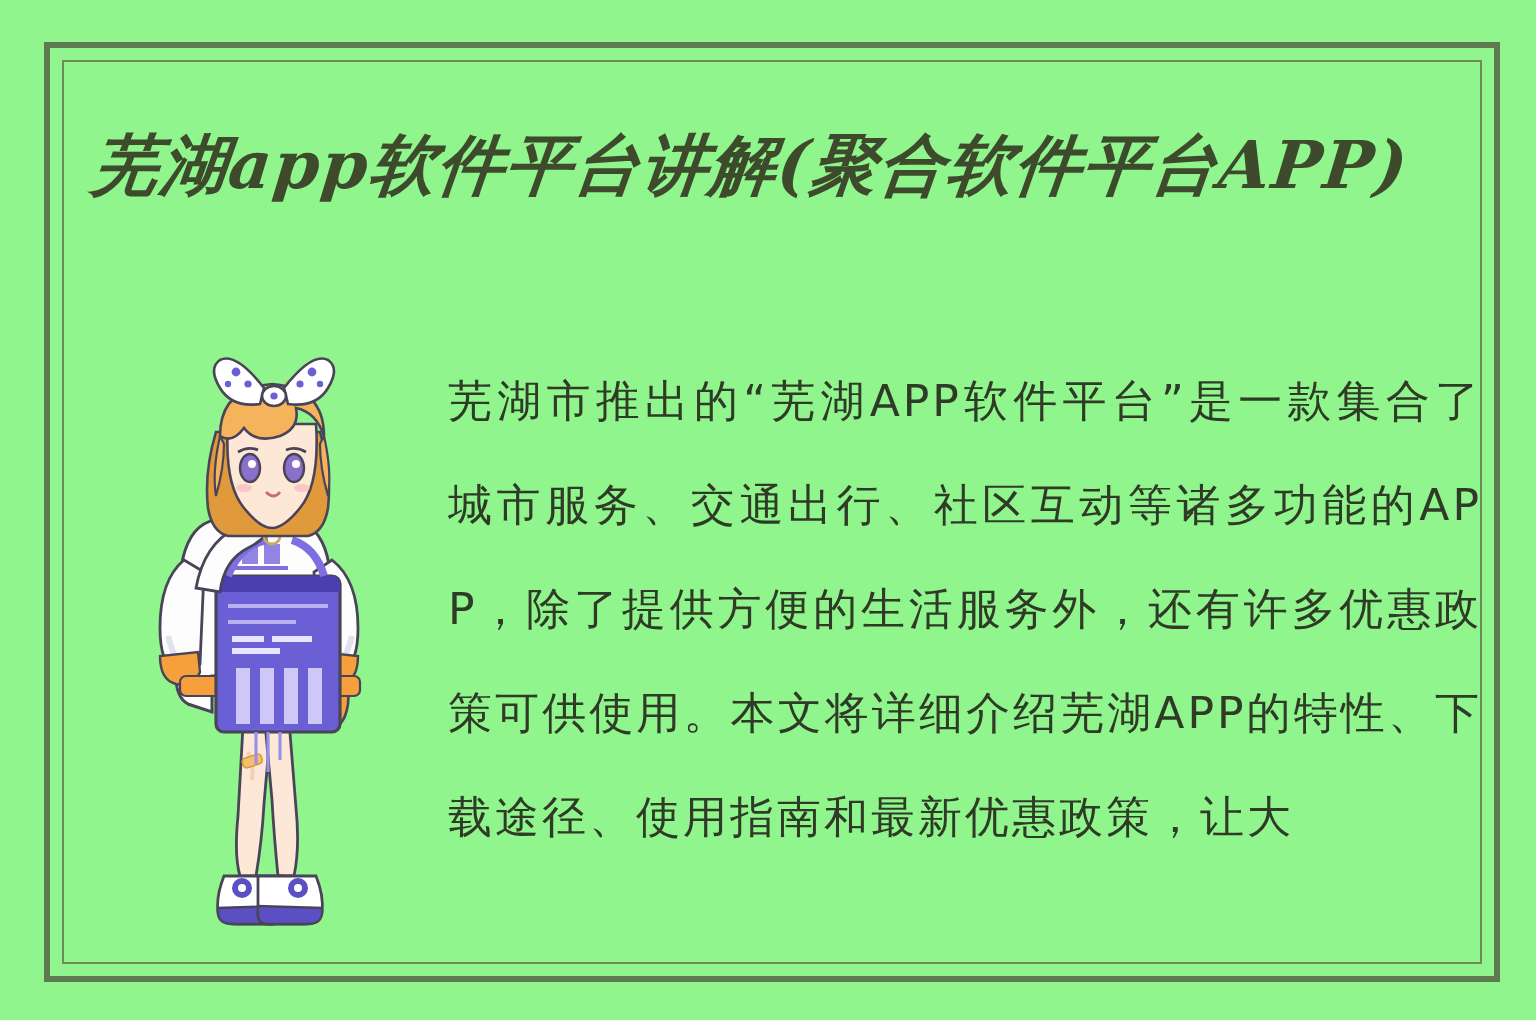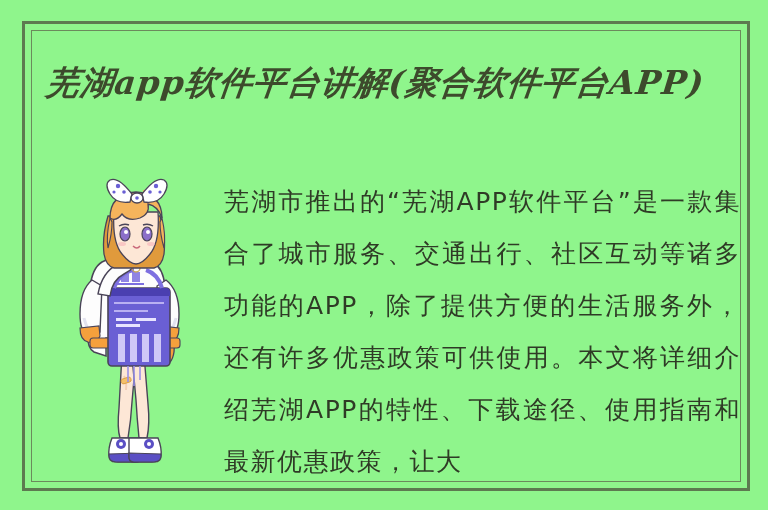--- a/index.html
+++ b/index.html
@@ -64,21 +64,21 @@
 
   
   #body-text {
     position: absolute;
     left: 224px;
     top: 176px;
     width: 517px;
     height: 305px;
     overflow: hidden;
     font-family: "DejaVu Sans", "Liberation Sans", sans-serif;
-    font-size: 25px;
+    font-size: 22px;
     line-height: 52px;
     letter-spacing: 1.5px;
     color: #2f3b26;
     text-align: justify;
     word-break: break-all;
   }
 
   
   #illustration {
     position: absolute;

